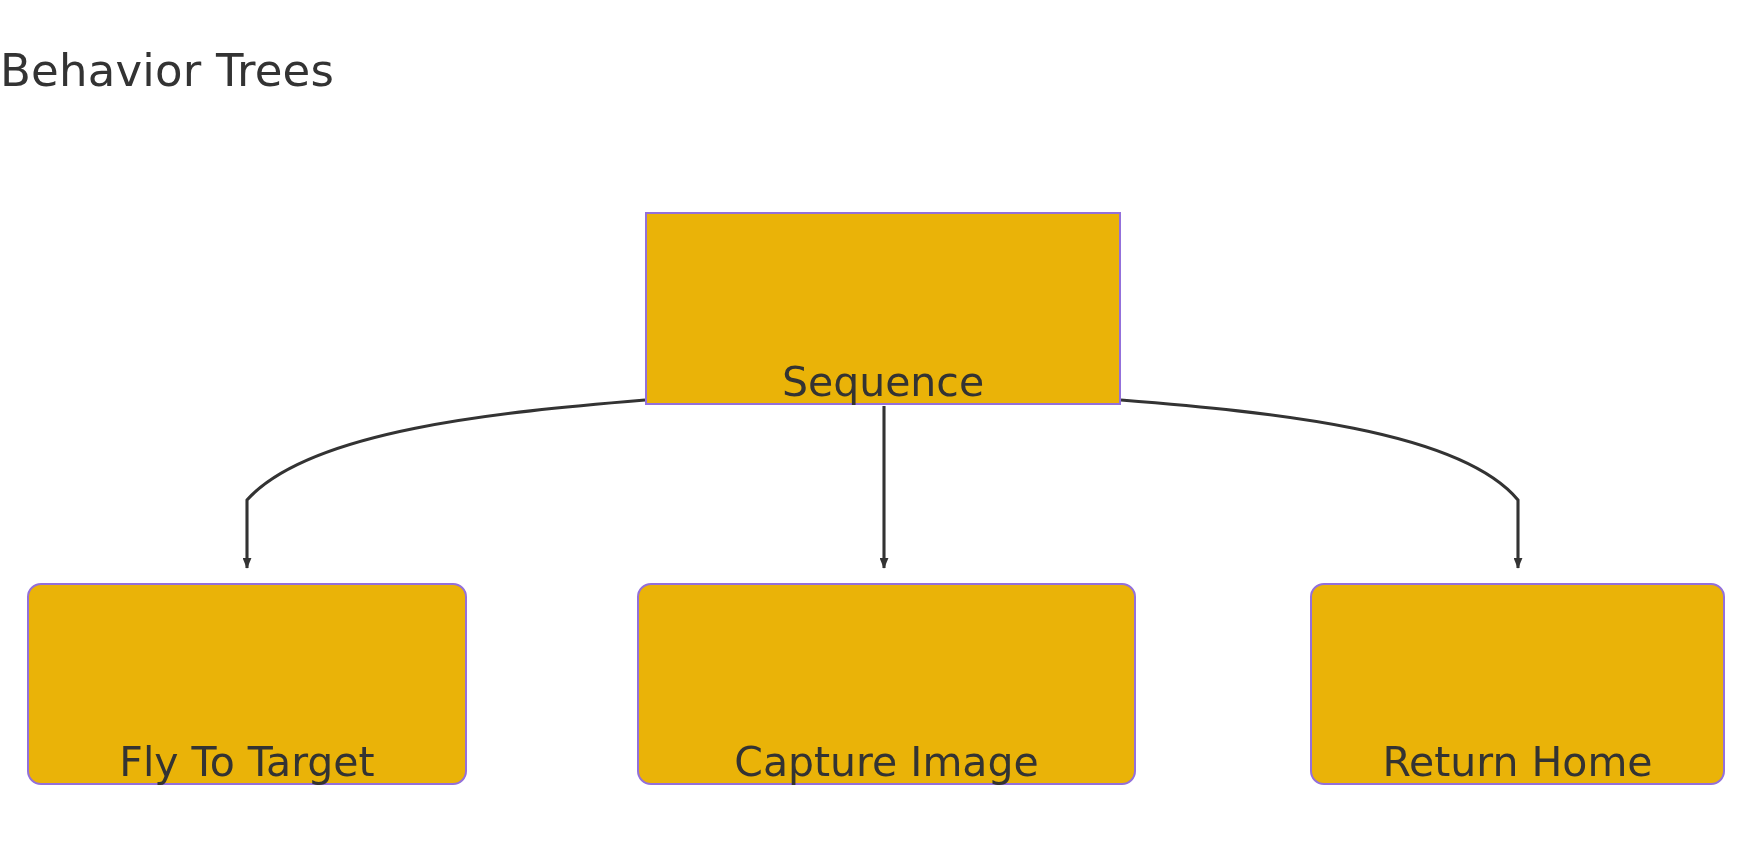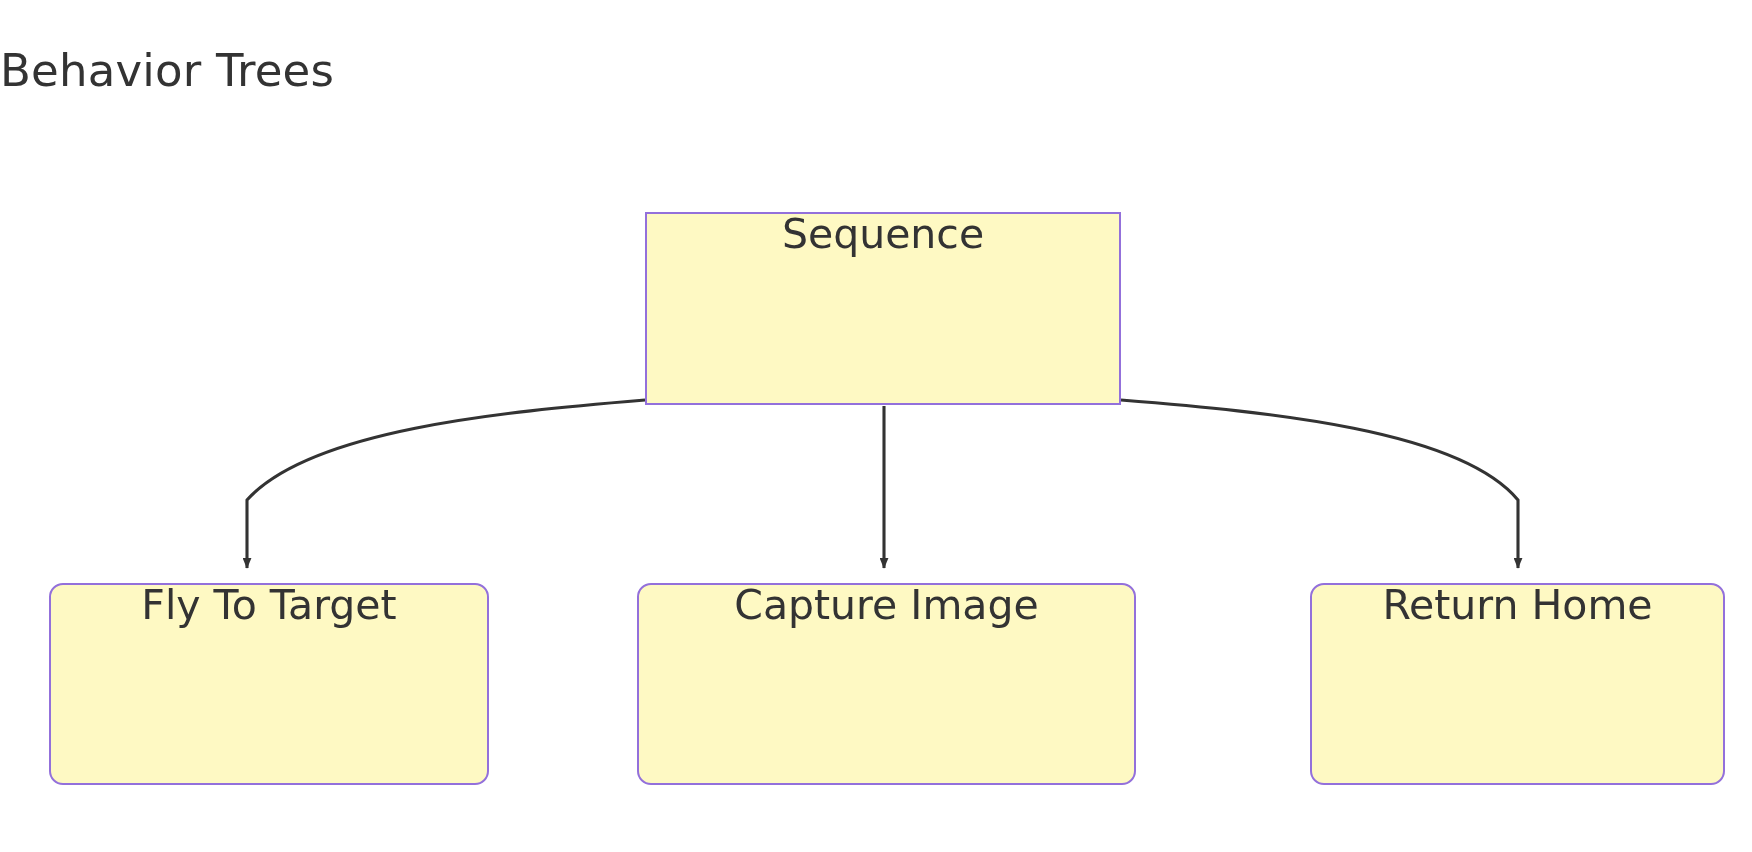--- a/index.html
+++ b/index.html
@@ -33,24 +33,24 @@
     position: absolute;
     left: 0;
     top: 0;
     width: 1752px;
     height: 852px;
     pointer-events: none;
   }
   .node {
     position: absolute;
     box-sizing: border-box;
-    background: #fef9c3;
+    background: #eab308;
     border: 2.4px solid #9370DB;
     display: flex;
-    align-items: flex-start;
+    align-items: flex-end;
     justify-content: center;
   }
   .node-label {
     font-size: 41px;
     font-weight: 400;
     color: #333333;
     white-space: nowrap;
     line-height: 1;
   }
   .node.root {
@@ -63,21 +63,20 @@
     left: 645px;
     top: 212px;
     width: 476px;
     height: 193px;
   }
   #node-fly-to-target {
     left: 27px;
     top: 583px;
     width: 440px;
     height: 202px;
-    margin-left: 22px;
   }
   #node-capture-image {
     left: 637px;
     top: 583px;
     width: 499px;
     height: 202px;
   }
   #node-return-home {
     left: 1310px;
     top: 583px;

